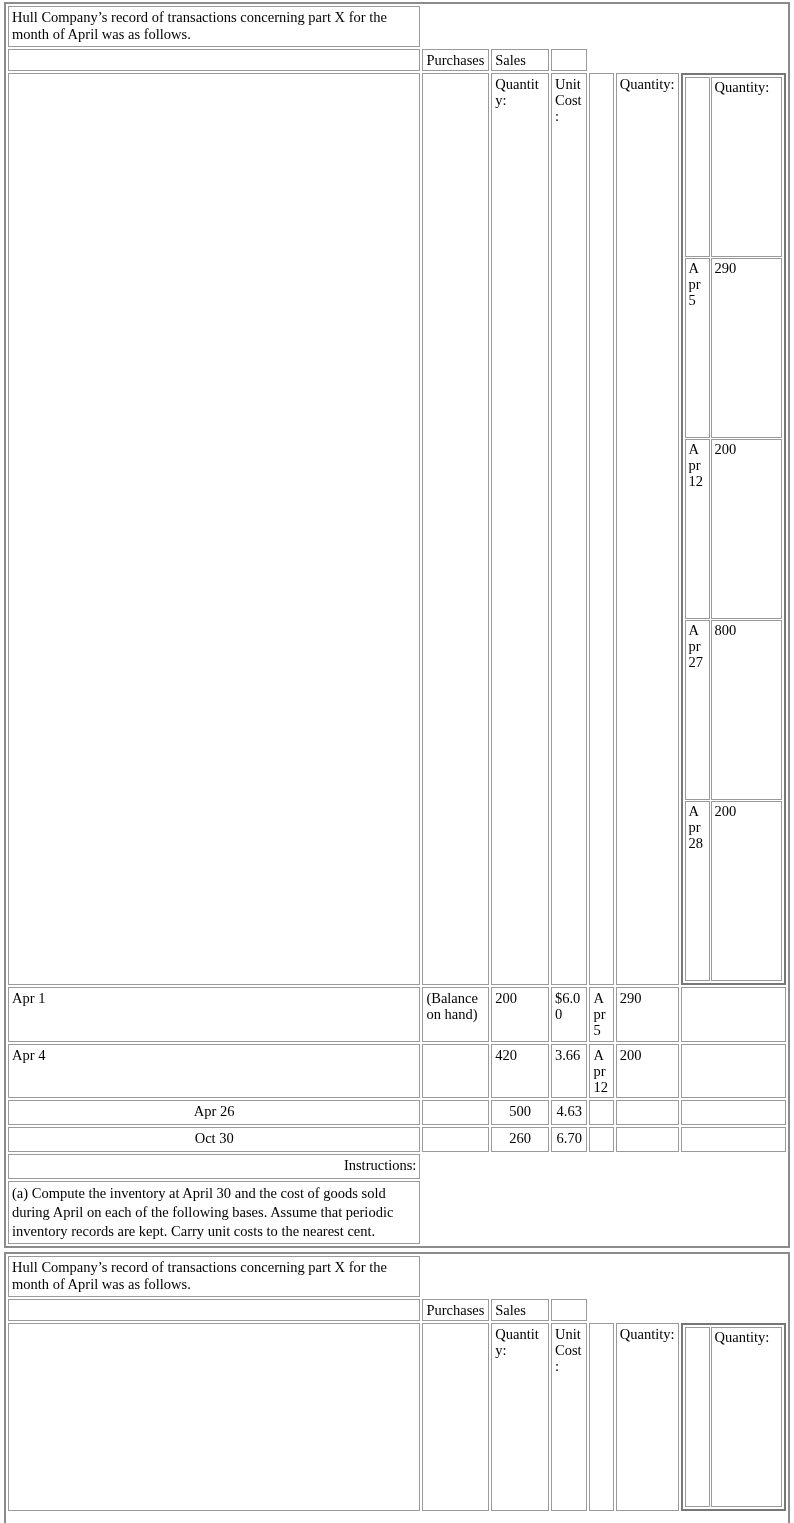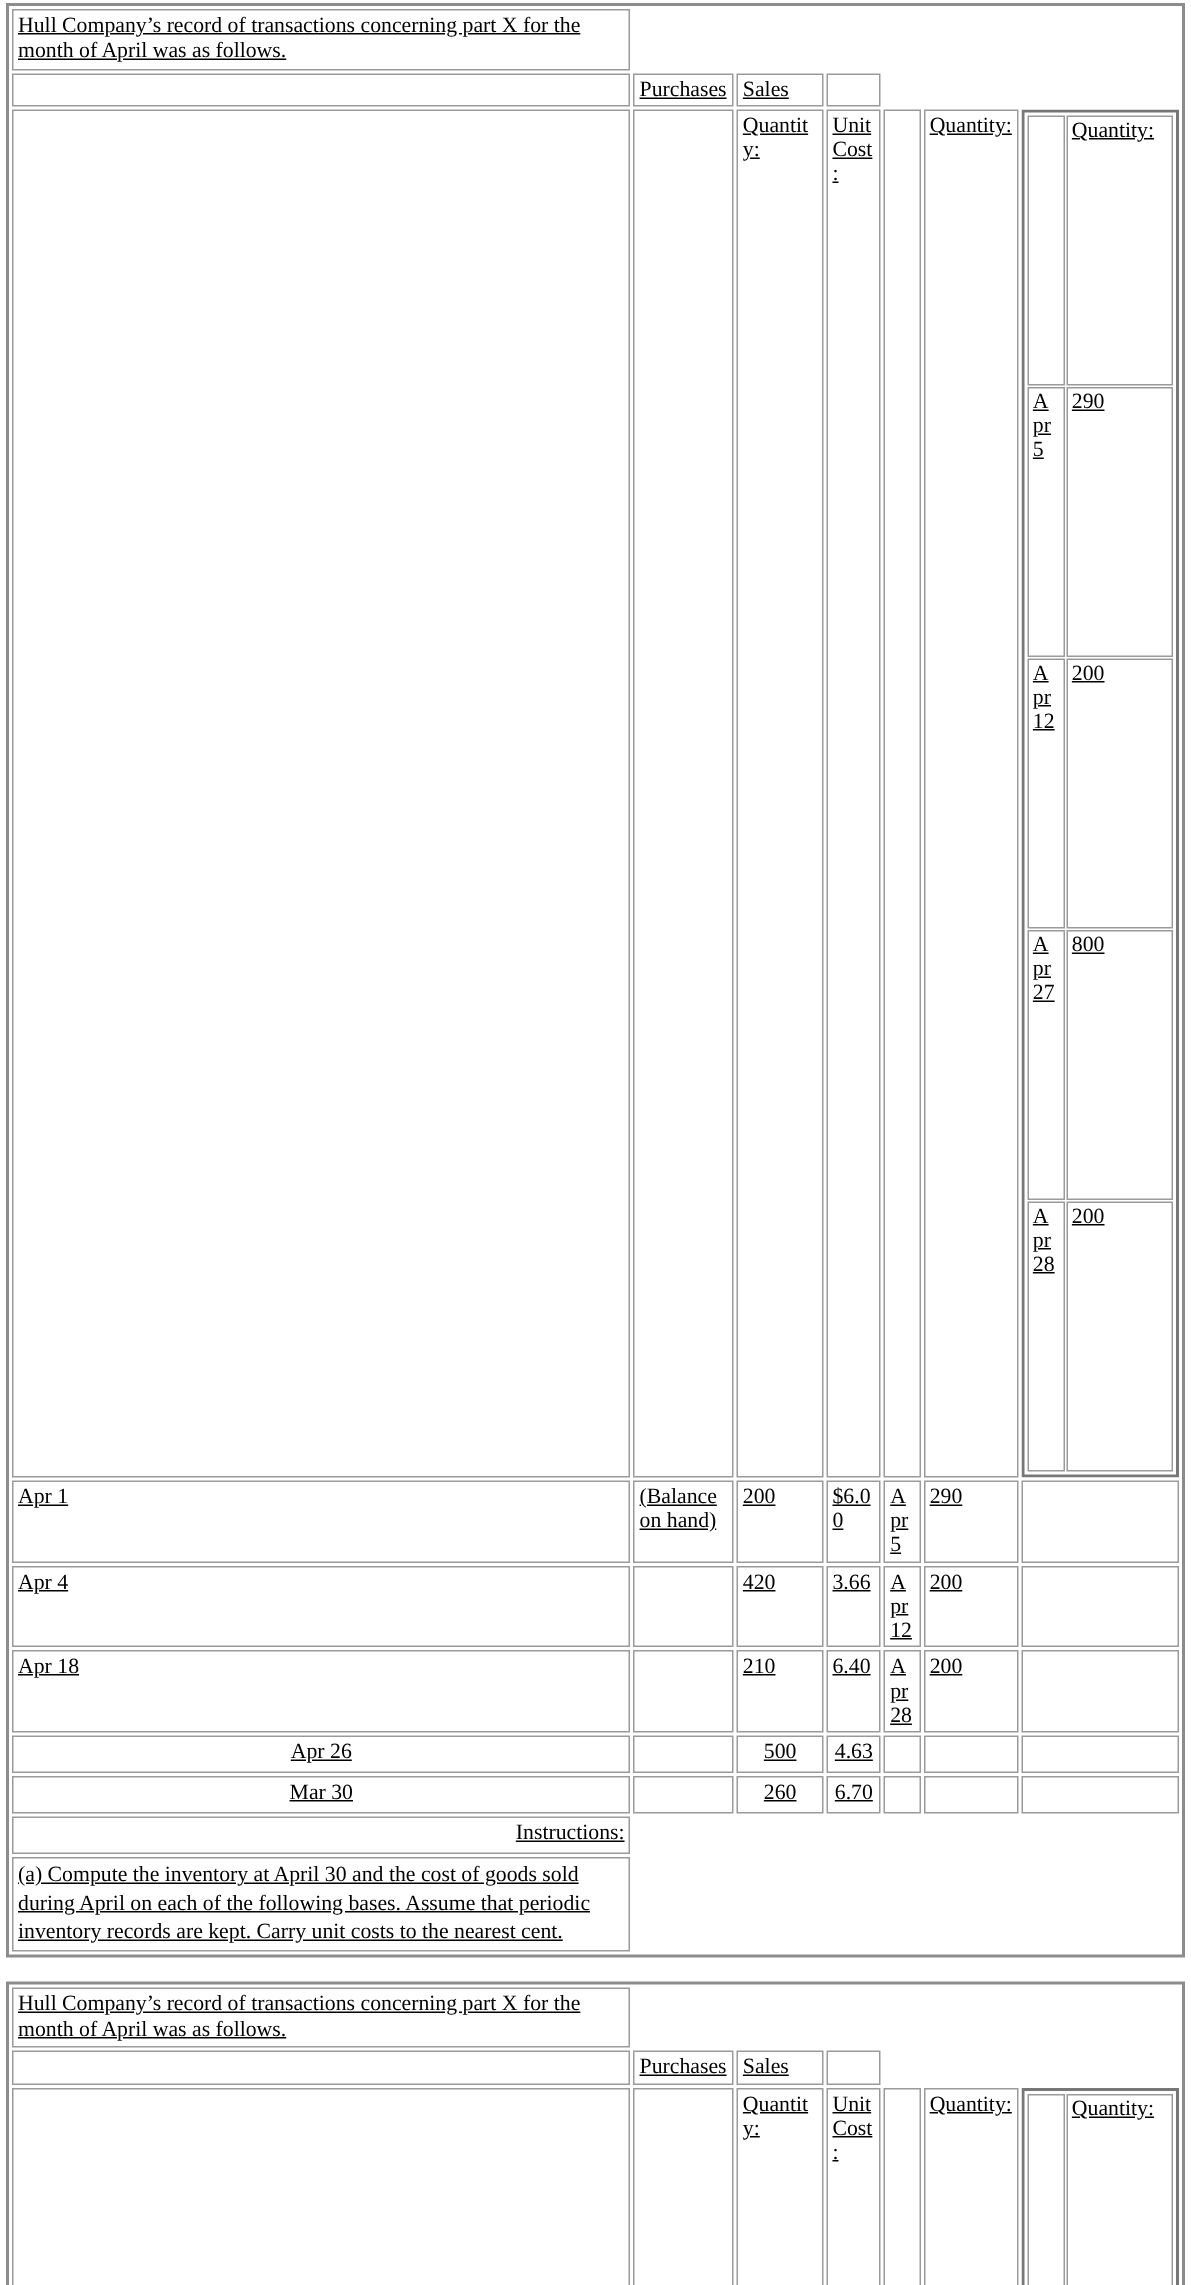--- a/index.html
+++ b/index.html
@@ -15,26 +15,25 @@
 
   .page {
     width: 794px;
     position: relative;
     overflow: hidden;
   }
 
   
   .qblock {
     width: 786px;
-    margin: 2px auto 16px auto;
+    margin: 2px auto 4px auto;
     border: 2px solid #8c8c8c;
     box-sizing: border-box;
     background: #ffffff;
     overflow: hidden;
-    text-decoration: underline;
   }
   .qblock.clipped {
     height: 551px;
   }
 
   table.tbl {
     border-collapse: separate;
     border-spacing: 2px;
     width: 100%;
     table-layout: fixed;
@@ -182,40 +181,31 @@
         </tr>
         <tr class="r2">
           <td>Apr 4</td>
           <td></td>
           <td class="mid">420</td>
           <td class="mid">3.66</td>
           <td>Apr 12</td>
           <td class="mid">200</td>
           <td></td>
         </tr>
-        <tr class="r2">
-          <td>Apr 18</td>
-          <td></td>
-          <td class="mid">210</td>
-          <td class="mid">6.40</td>
-          <td>Apr 28</td>
-          <td class="mid">200</td>
-          <td></td>
-        </tr>
         <tr class="rs">
           <td>Apr 26</td>
           <td></td>
           <td>500</td>
           <td>4.63</td>
           <td></td>
           <td></td>
           <td></td>
         </tr>
         <tr class="rs">
-          <td>Mar 30</td>
+          <td>Oct 30</td>
           <td></td>
           <td>260</td>
           <td>6.70</td>
           <td></td>
           <td></td>
           <td></td>
         </tr>
 
         <tr class="instr-head">
           <td>Instructions:</td>

